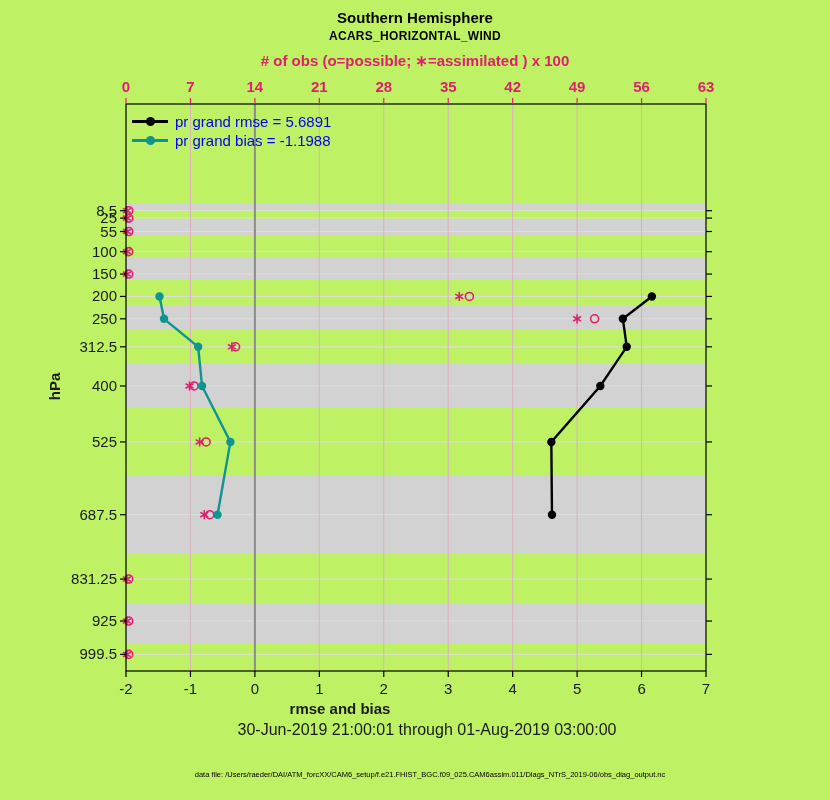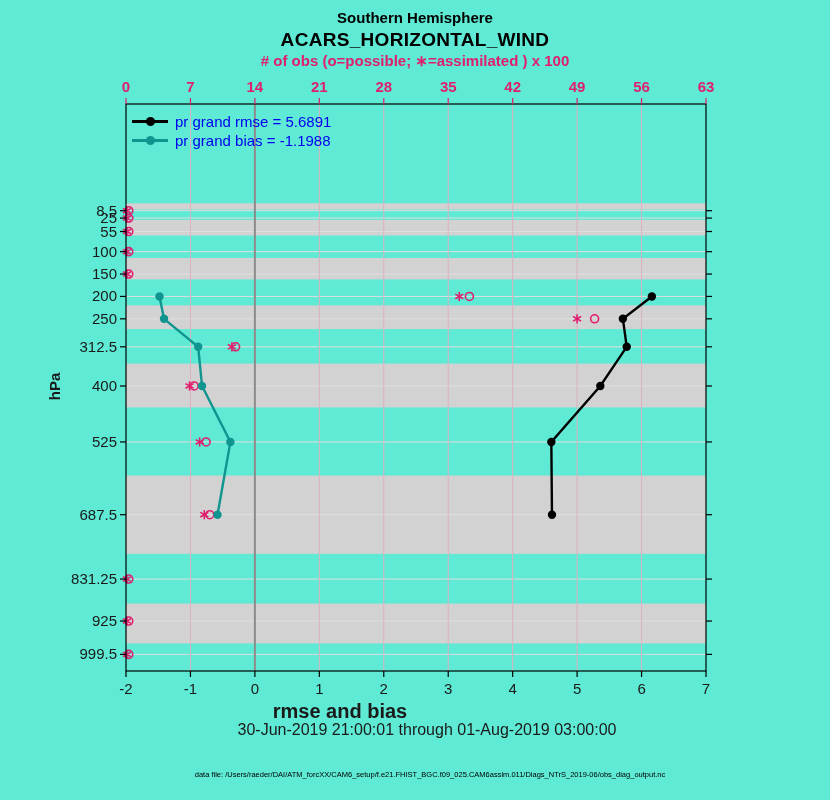--- a/index.html
+++ b/index.html
@@ -1,29 +1,29 @@
 <!DOCTYPE html>
 <html><head>
 <meta charset="utf-8">
 <style>
   html,body{margin:0;padding:0;background:#ffffff;}
-  #stage{position:relative;width:830px;height:800px;background:#5eead4;overflow:hidden;
+  #stage{position:relative;width:830px;height:800px;background:#bef264;overflow:hidden;
          font-family:"Liberation Sans",sans-serif;}
   .ttl{position:absolute;left:0;width:830px;text-align:center;color:#000;}
   #title1{top:9px;font-size:15px;font-weight:bold;}
-  #title2{top:29px;font-size:19px;font-weight:bold;letter-spacing:.3px;}
+  #title2{top:29px;font-size:12px;font-weight:bold;letter-spacing:.3px;}
   #obslabel{top:52px;font-size:15px;font-weight:bold;}
   #legend{position:absolute;left:132px;top:112px;}
   .leg-row{display:flex;align-items:center;height:19px;}
   .leg-line{position:relative;width:36px;height:3px;margin-right:7px;}
   .leg-dot{position:absolute;left:14px;top:-3px;width:9px;height:9px;border-radius:50%;}
   .leg-txt{font-size:15px;}
   #ylab{position:absolute;left:34px;top:378px;width:40px;text-align:center;
         transform:rotate(-90deg);font-size:15px;font-weight:bold;color:#1a1a1a;}
-  #xlab{position:absolute;left:0;width:680px;top:700px;text-align:center;font-size:20px;font-weight:bold;color:#1a1a1a;}
+  #xlab{position:absolute;left:0;width:680px;top:700px;text-align:center;font-size:15px;font-weight:bold;color:#1a1a1a;}
   #daterange{position:absolute;left:12px;width:830px;top:721px;text-align:center;font-size:16px;color:#1a1a1a;}
   #datafile{position:absolute;left:30px;width:800px;top:770px;text-align:center;font-size:7.5px;color:#000;}
   svg text{font-family:"Liberation Sans",sans-serif;}
 </style>
 </head>
 <body>
 
 <div id="stage">
 
   <div class="ttl" id="title1">Southern Hemisphere</div>

